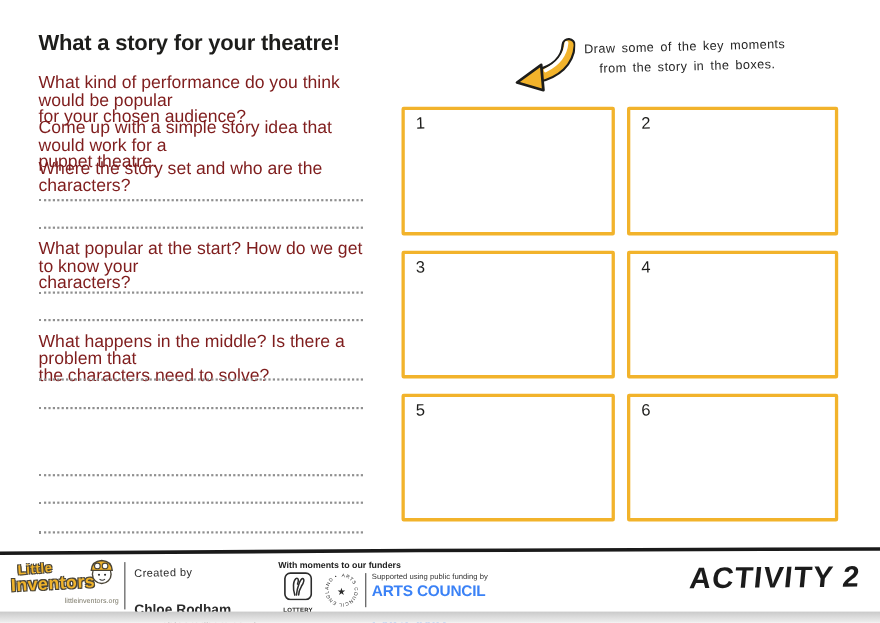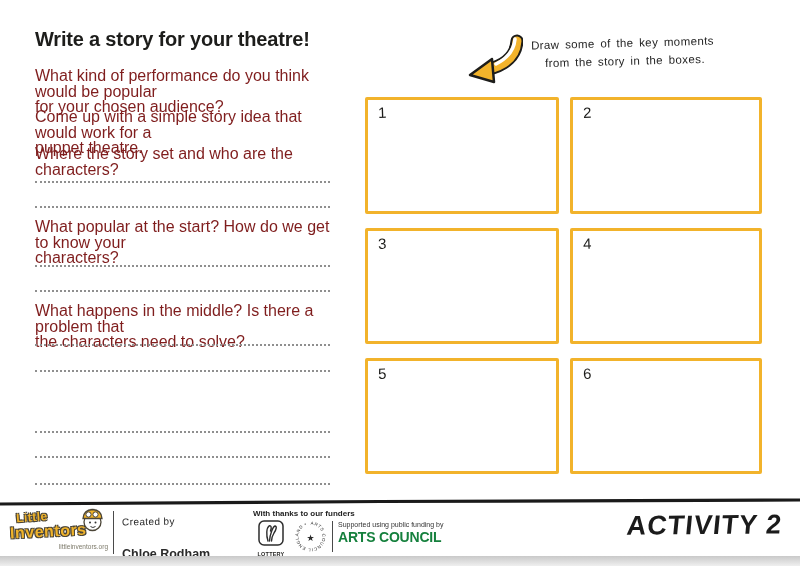--- a/index.html
+++ b/index.html
@@ -58,37 +58,37 @@
   .created-block { position:absolute; left:122px; top:511px; }
   .created-label { font-size:10px; color:#2a2a2a; letter-spacing:.4px; transform:rotate(-1deg); display:inline-block; }
   .creator-name { font-size:12.5px; font-weight:bold; color:#2b2b2b; margin-top:18px; }
   .creator-web { font-size:10.5px; color:#444; margin-top:2px; }
   .funders-heading { position:absolute; left:253px; top:509px; font-size:8px; font-weight:600; color:#222; }
   .lottery-block { position:absolute; left:249px; top:520px; width:44px; text-align:center; }
   .lottery-label { font-size:5.5px; font-weight:bold; color:#1d1d1b; letter-spacing:.2px; margin-top:1px; }
   .ac-stamp { position:absolute; left:295px; top:521px; }
   .arts-block { position:absolute; left:338px; top:521px; }
   .supported-label { font-size:7px; color:#333; }
-  .arts-name { font-size:14px; font-weight:bold; color:#15803d; line-height:15px; letter-spacing:-0.2px; margin-top:2px; }
+  .arts-name { font-size:14px; font-weight:bold; color:#3b82f6; line-height:15px; letter-spacing:-0.2px; margin-top:2px; }
   .activity {
     position:absolute; left:622px; top:510px; width:165px; text-align:center;
     font-size:27px; font-weight:bold; color:#1b1b1b; letter-spacing:1px;
     transform:skewX(-6deg) rotate(-0.5deg);
   }
   .bottom-shadow {
     position:absolute; left:0; top:556px; width:800px; height:10px;
     background:linear-gradient(180deg,#c9c9c9,#efefef);
   }
 </style>
 </head>
 <body>
 
 <div class="page">
 
-  <div class="title">Write a story for your theatre!</div>
+  <div class="title">What a story for your theatre!</div>
 
   <div class="q" style="top:68px">What kind of performance do you think would be popular
 for your chosen audience?</div>
   <div class="q" style="top:146px">Where the story set and who are the characters?</div>
   <div class="q" style="top:109px">Come up with a simple story idea that would work for a
 puppet theatre.</div>
 
   <div class="dotline" style="top:181px"></div>
   <div class="dotline" style="top:206px"></div>
 
@@ -157,21 +157,21 @@
   </div>
 
   <div class="footer-divider" style="left:113px; top:511px; height:43px"></div>
 
   <div class="created-block">
     <span class="created-label">Created by</span>
     <div class="creator-name">Chloe Rodham</div>
     <div class="creator-web">www.chloerodham.co.uk</div>
   </div>
 
-  <div class="funders-heading">With thanks to our funders</div>
+  <div class="funders-heading">With moments to our funders</div>
 
   <div class="lottery-block">
     <svg width="26" height="26" viewBox="0 0 26 26">
       <rect x="1" y="1" width="24" height="24" rx="5" fill="#fff" stroke="#2c2c2c" stroke-width="1.5"></rect>
       <path d="M10,21 C8,15 8.5,8 11,6 C13,5 14,7 12.5,11" fill="none" stroke="#2c2c2c" stroke-width="1.4" stroke-linecap="round"></path>
       <path d="M11.5,21 C12,14 15,6.5 17,6 C19,6 18.5,9.5 16,13 C14.5,15.5 13.5,18 13.5,21" fill="none" stroke="#2c2c2c" stroke-width="1.4" stroke-linecap="round"></path>
     </svg>
     <div class="lottery-label">LOTTERY FUNDED</div>
   </div>
 

